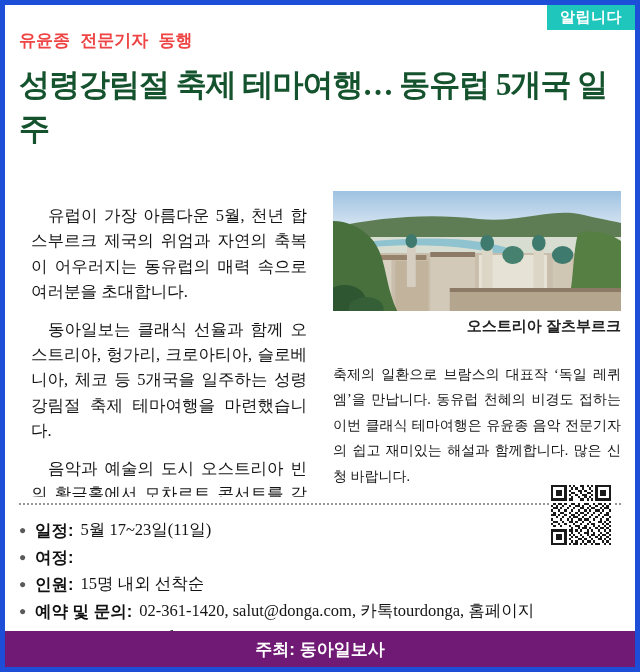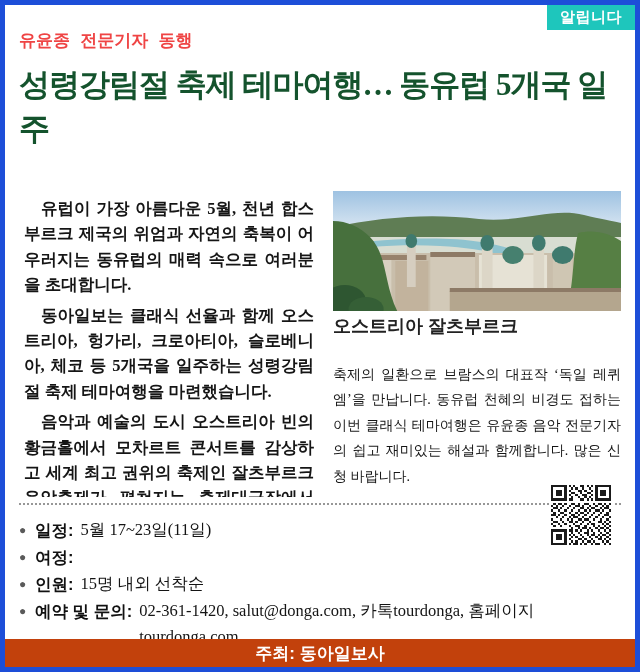--- a/index.html
+++ b/index.html
@@ -18,43 +18,43 @@
   .kicker{
     font-family:Liberation Mono, monospace;
     font-size:17px;font-weight:700;color:#ef4444;line-height:22px;
   }
   .headline{
     margin:10px 0 0 0;font-size:31px;font-weight:700;letter-spacing:-1px;
     line-height:44px;color:#14532d;font-family:"Liberation Serif","DejaVu Serif",serif;
   }
   .columns{display:flex;gap:14px;margin-top:40px;height:306px;overflow:hidden;}
   .col-left{width:300px;flex:none;}
-  .col-left p{margin:5px;font-size:16.5px;line-height:25.4px;text-align:justify;text-indent:17px;color:#151515;font-weight:bold;}
+  .col-left p{margin:12px;font-size:16.5px;line-height:25.4px;text-align:justify;text-indent:17px;color:#151515;}
   .col-right{flex:1;display:flex;flex-direction:column;min-width:0;}
   .photo{width:100%;height:120px;flex:none;}
   .photo svg{display:block;width:100%;height:100%;}
   .caption{
     margin-top:5px;font-family:"Liberation Sans","DejaVu Sans",sans-serif;
-    font-weight:700;font-size:18px;color:#222;line-height:20px;
+    font-weight:700;font-size:15px;color:#222;line-height:20px;text-align:right;
   }
   .cont{margin:26px 0 0 0;font-size:14px;line-height:25.4px;text-align:justify;color:#151515;}
   .dotted{border-top:2px dotted #979797;margin:6px 0 0 0;height:0;}
   .info{margin-top:12px;}
   .info-row{display:flex;align-items:flex-start;font-size:16.5px;line-height:26px;margin-bottom:1px;}
   .info-row .dot{width:16px;flex:none;color:#5a5a5a;font-size:12px;line-height:26px;}
   .info-row .label{
     font-family:"Liberation Sans","DejaVu Sans",sans-serif;font-weight:700;
     flex:none;margin-right:7px;color:#111;white-space:nowrap;
   }
   .info-row .val{color:#141414;}
   .info-row.journey .val{max-width:458px;}
   .qr{position:absolute;top:478px;right:22px;width:64px;height:64px;}
   .qr svg{display:block;width:100%;height:100%;}
   .footerbar{
-    position:absolute;left:0;right:0;bottom:0;height:28px;background:#c2410c;
+    position:absolute;left:0;right:0;bottom:0;height:36px;background:#701a75;
     display:flex;align-items:center;justify-content:center;gap:38px;
     font-family:"Liberation Sans","DejaVu Sans",sans-serif;font-weight:700;
     font-size:17px;color:#ffffff;
   }
 </style>
 </head>
 <body>
 
 <div class="page">
 

